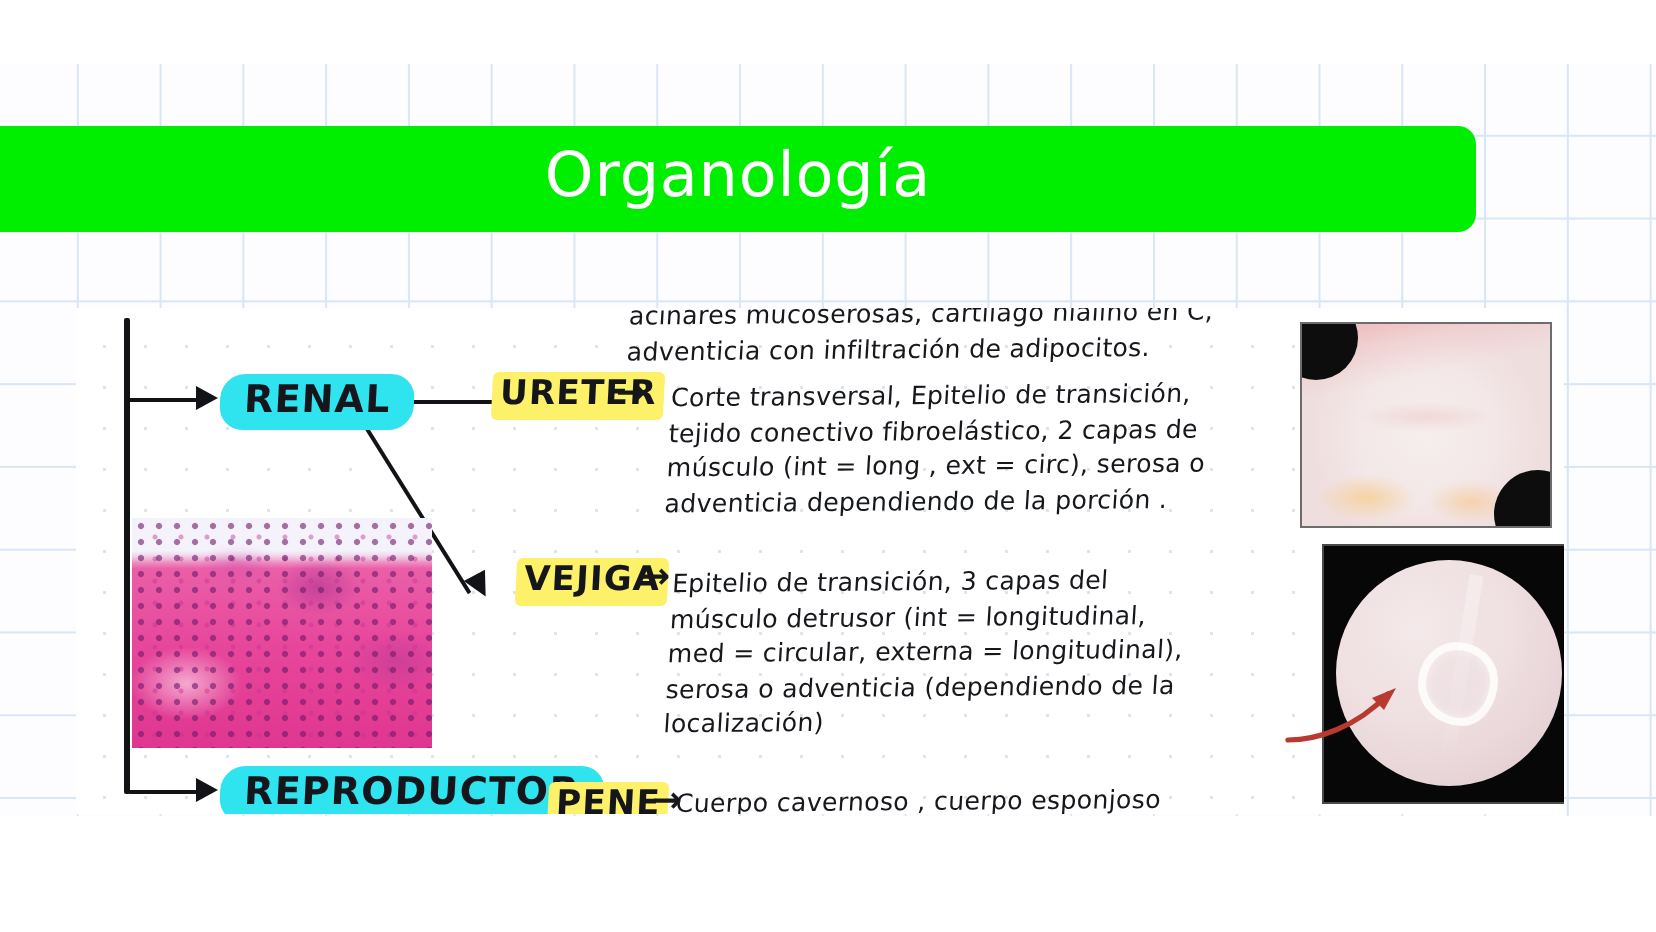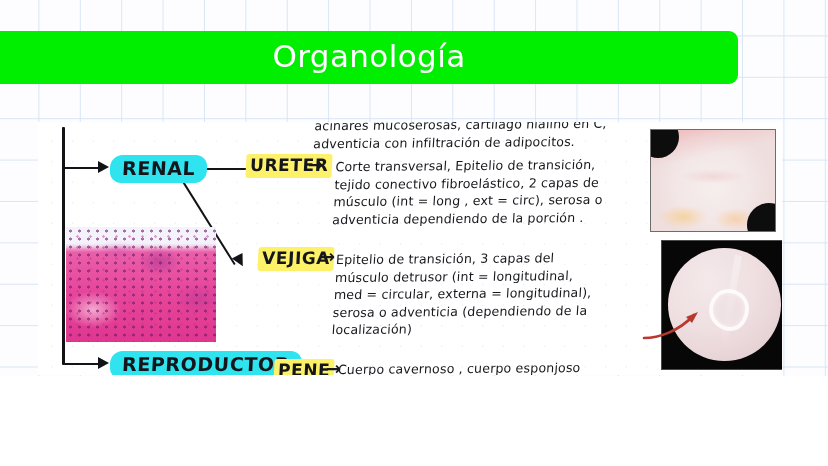--- a/index.html
+++ b/index.html
@@ -14,20 +14,21 @@
   
   #page {
     position:relative;
     width:828px; height:376px;
     background-color:#fdfdff;
     background-image:
       linear-gradient(to right, #d8e6f5 1.2px, transparent 1.2px),
       linear-gradient(to bottom, #d8e6f5 1.2px, transparent 1.2px);
     background-size:41.4px 41.4px;
     background-position:-3px -6px;
+    margin-top:32px;
   }
 
   
   #title-banner {
     position:absolute;
     left:0px; top:31px;
     width:738px; height:53px;
     background:#00ee00;
     border-radius:0 9px 9px 0;
     display:flex; align-items:center; justify-content:center;

